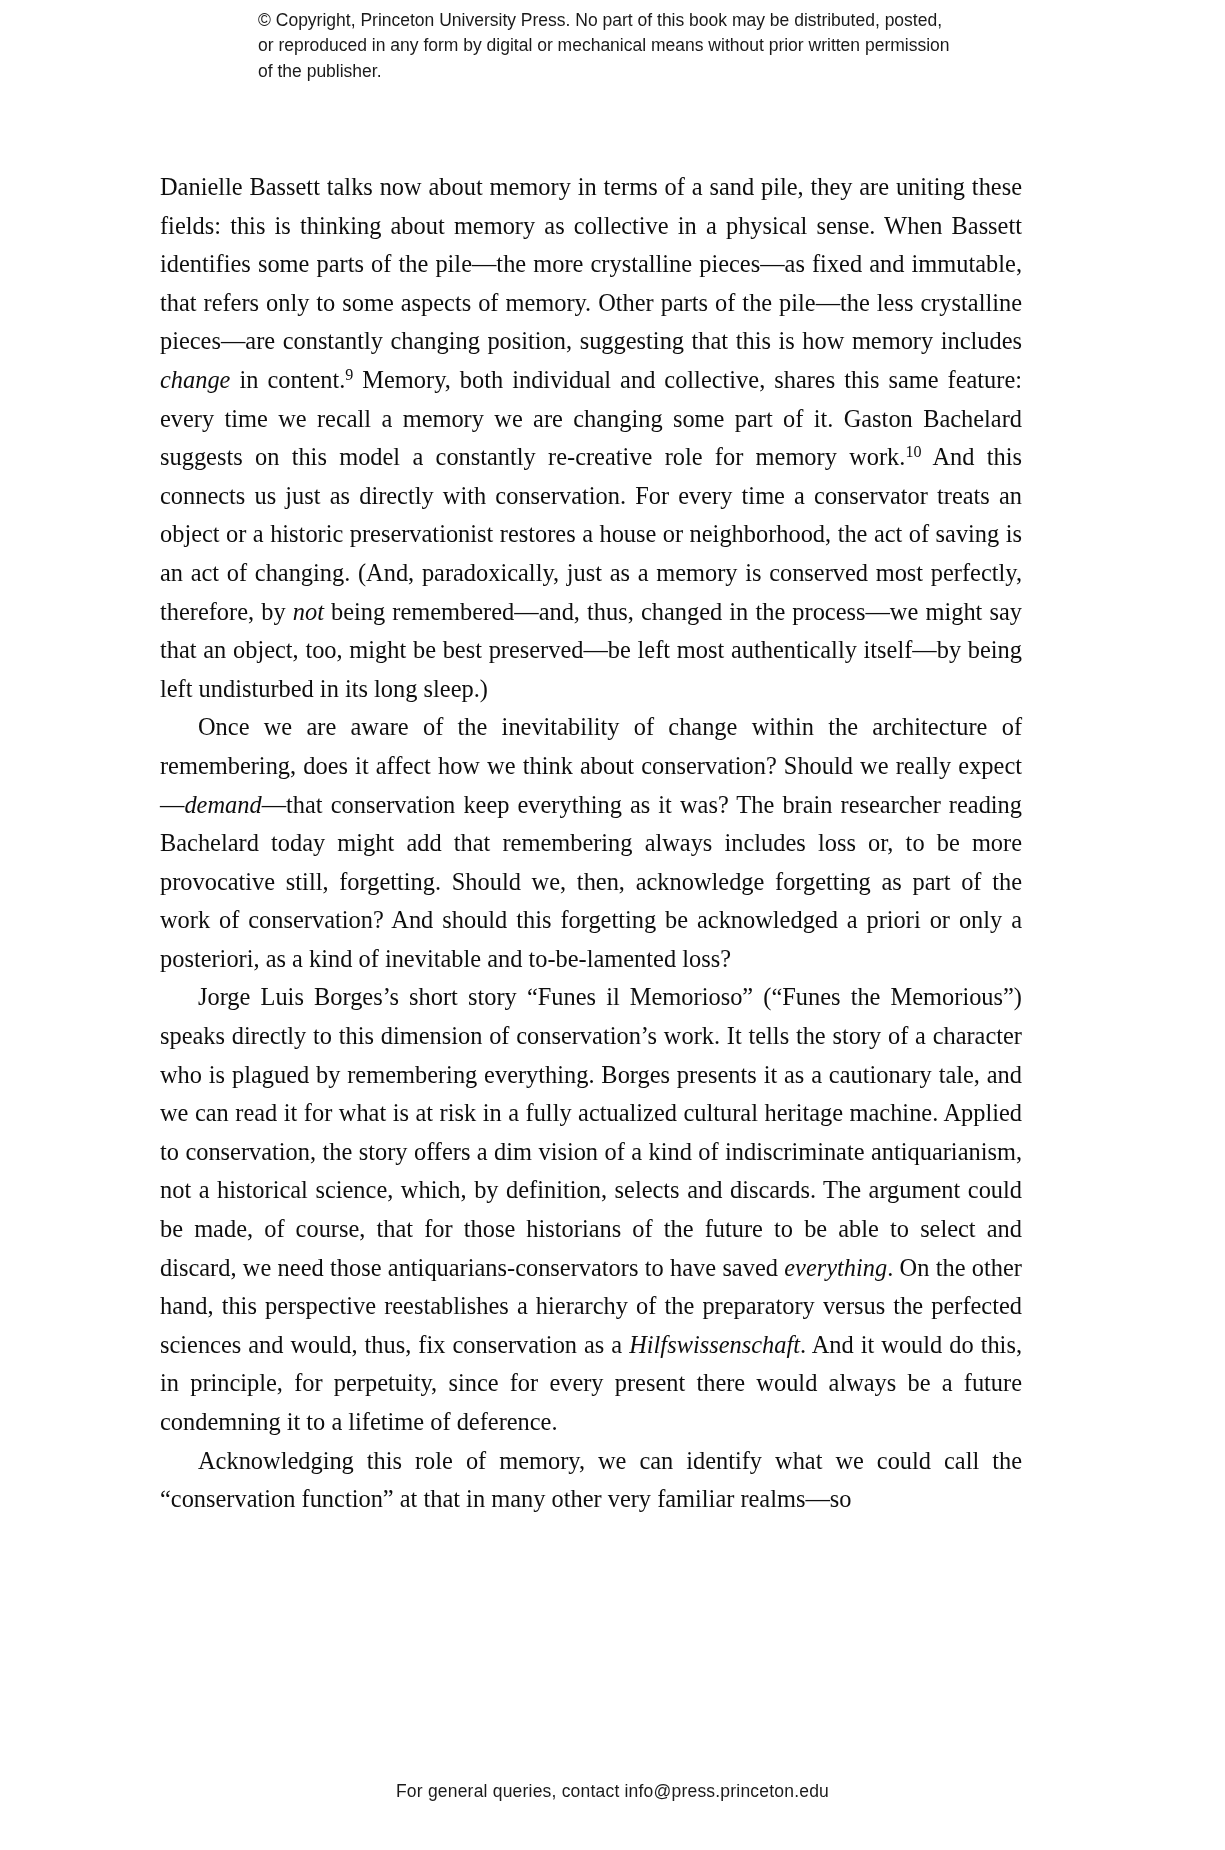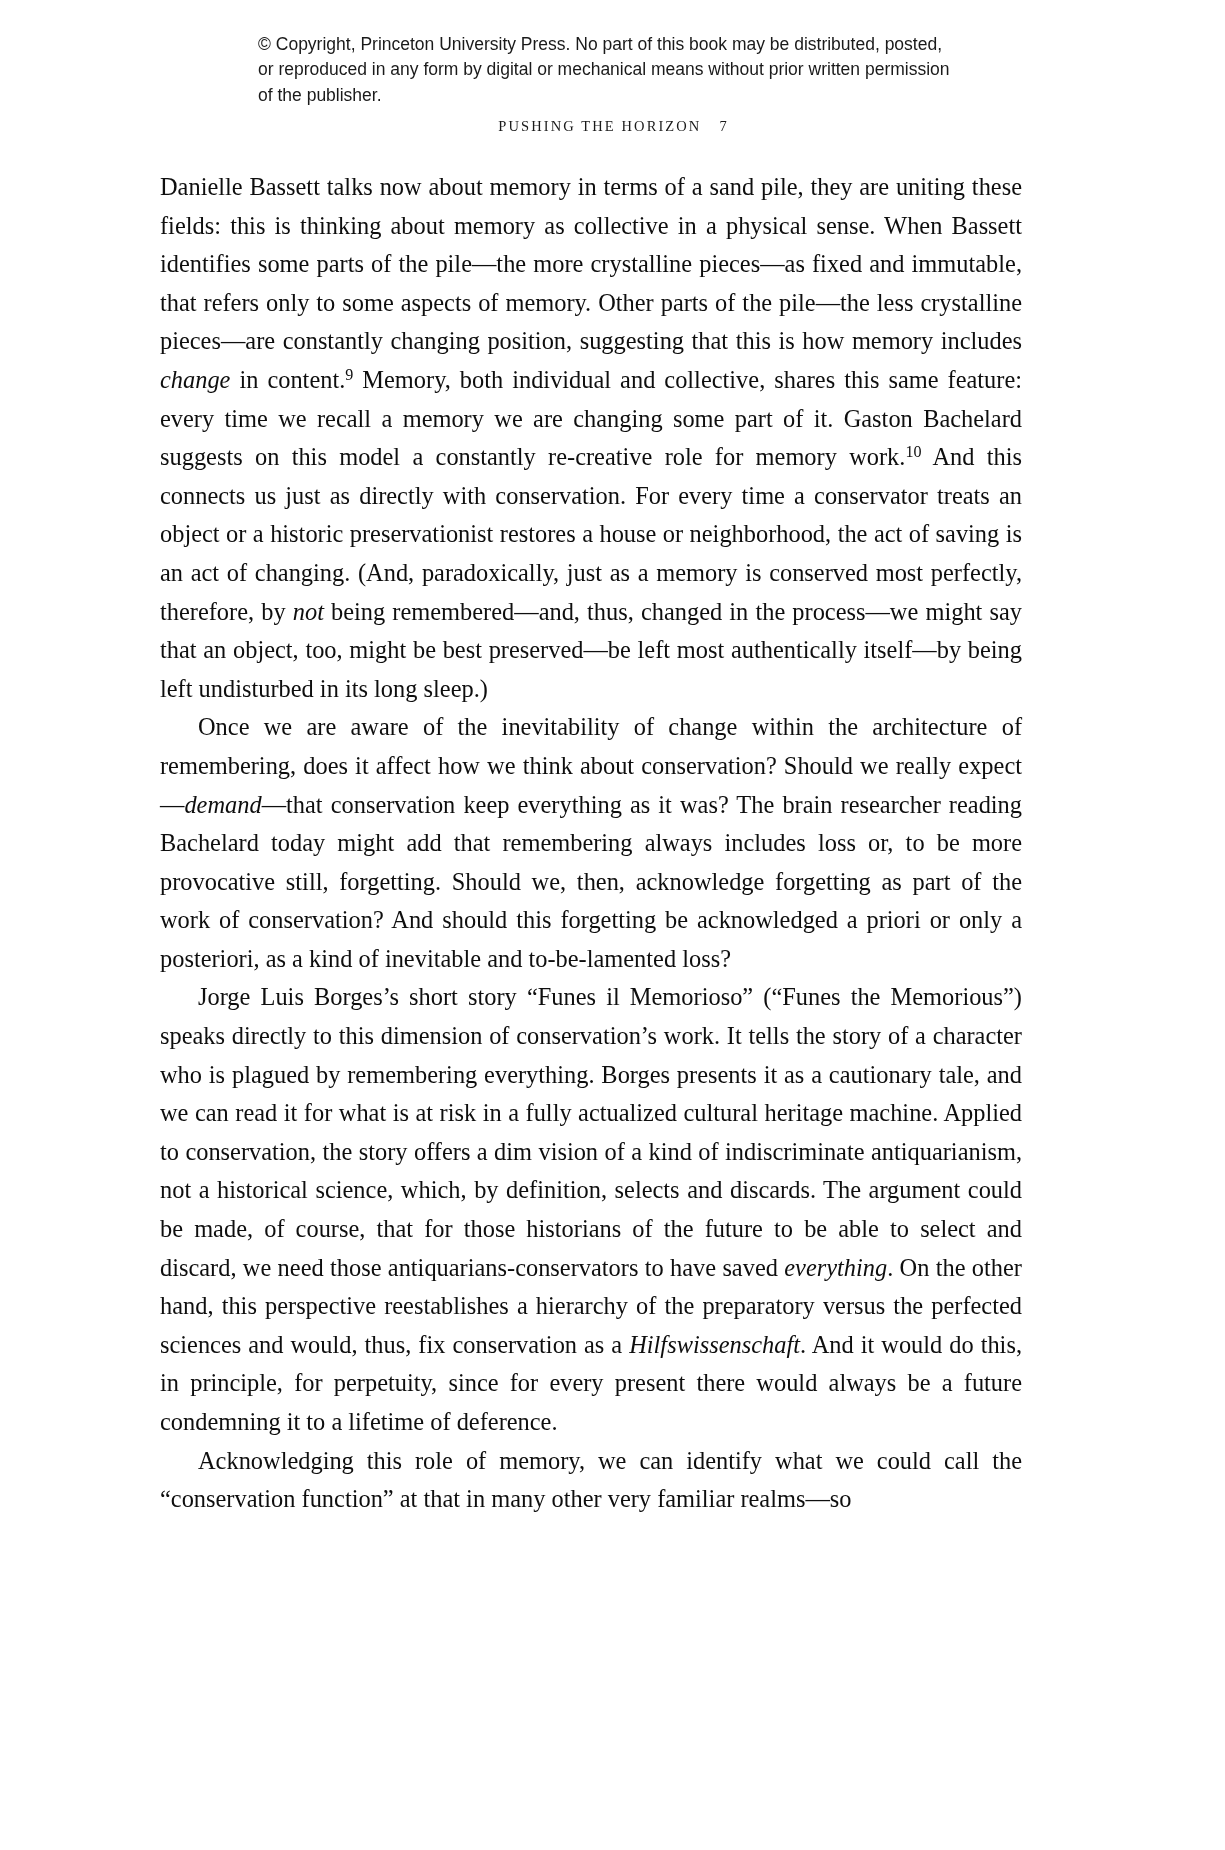--- a/index.html
+++ b/index.html
@@ -22,21 +22,20 @@
   .copyright-notice {
     position: absolute;
     left: 258px;
     top: 8px;
     width: 700px;
     font-family: "Liberation Sans", sans-serif;
     font-size: 17.5px;
     line-height: 1.45;
     color: #1a1a1a;
     text-align: left;
-    margin-top: 24px;
   }
   .running-head {
     position: absolute;
     left: 0;
     right: 0;
     top: 118px;
     text-align: center;
     font-family: "Liberation Serif", serif;
     font-size: 14.5px;
     letter-spacing: 2.1px;
@@ -83,30 +82,28 @@
     letter-spacing: 0.2px;
   }
 </style>
 </head>
 <body>
 
 <div class="page">
 
   <div class="copyright-notice">© Copyright, Princeton University Press. No part of this book may be distributed, posted, or reproduced in any form by digital or mechanical means without prior written permission of the publisher.</div>
 
-  <div class="running-head">
-    <span>PUSHING THE HORIZON</span><span class="folio">7</span>
-  </div>
 
   <div class="body-text">
 
     <p><span>Danielle Bassett talks now about memory in terms of a sand pile, they are uniting these fields: this is thinking about memory as collective in a physical sense. When Bassett identifies some parts of the pile—the more crystalline pieces—as fixed and immutable, that refers only to some aspects of memory. Other parts of the pile—the less crystalline pieces—are constantly changing position, suggesting that this is how memory includes </span><i>change</i><span> in content.</span><sup>9</sup><span> Memory, both individual and collective, shares this same feature: every time we recall a memory we are changing some part of it. Gaston Bachelard suggests on this model a constantly re-creative role for memory work.</span><sup>10</sup><span> And this connects us just as directly with conservation. For every time a conservator treats an object or a historic preservationist restores a house or neighborhood, the act of saving is an act of changing. (And, paradoxically, just as a memory is conserved most perfectly, therefore, by </span><i>not</i><span> being remembered—and, thus, changed in the process—we might say that an object, too, might be best preserved—be left most authentically itself—by being left undisturbed in its long sleep.)</span></p>
 
     <p class="indent"><span>Once we are aware of the inevitability of change within the architecture of remembering, does it affect how we think about conservation? Should we really expect—</span><i>demand</i><span>—that conservation keep everything as it was? The brain researcher reading Bachelard today might add that remembering always includes loss or, to be more provocative still, forgetting. Should we, then, acknowledge forgetting as part of the work of conservation? And should this forgetting be acknowledged a priori or only a posteriori, as a kind of inevitable and to-be-lamented loss?</span></p>
 
     <p class="indent"><span>Jorge Luis Borges’s short story “Funes il Memorioso” (“Funes the Memorious”) speaks directly to this dimension of conservation’s work. It tells the story of a character who is plagued by remembering everything. Borges presents it as a cautionary tale, and we can read it for what is at risk in a fully actualized cultural heritage machine. Applied to conservation, the story offers a dim vision of a kind of indiscriminate antiquarianism, not a historical science, which, by definition, selects and discards. The argument could be made, of course, that for those historians of the future to be able to select and discard, we need those antiquarians-conservators to have saved </span><i>everything</i><span>. On the other hand, this perspective reestablishes a hierarchy of the preparatory versus the perfected sciences and would, thus, fix conservation as a </span><i>Hilfswissenschaft</i><span>. And it would do this, in principle, for perpetuity, since for every present there would always be a future condemning it to a lifetime of deference.</span></p>
 
     <p class="indent">Acknowledging this role of memory, we can identify what we could call the “conservation function” at that in many other very familiar realms—so</p>
 
   </div>
 
+  <div class="footer-note">For general queries, contact info@press.princeton.edu</div>
 
 </div>
 
 </body></html>

